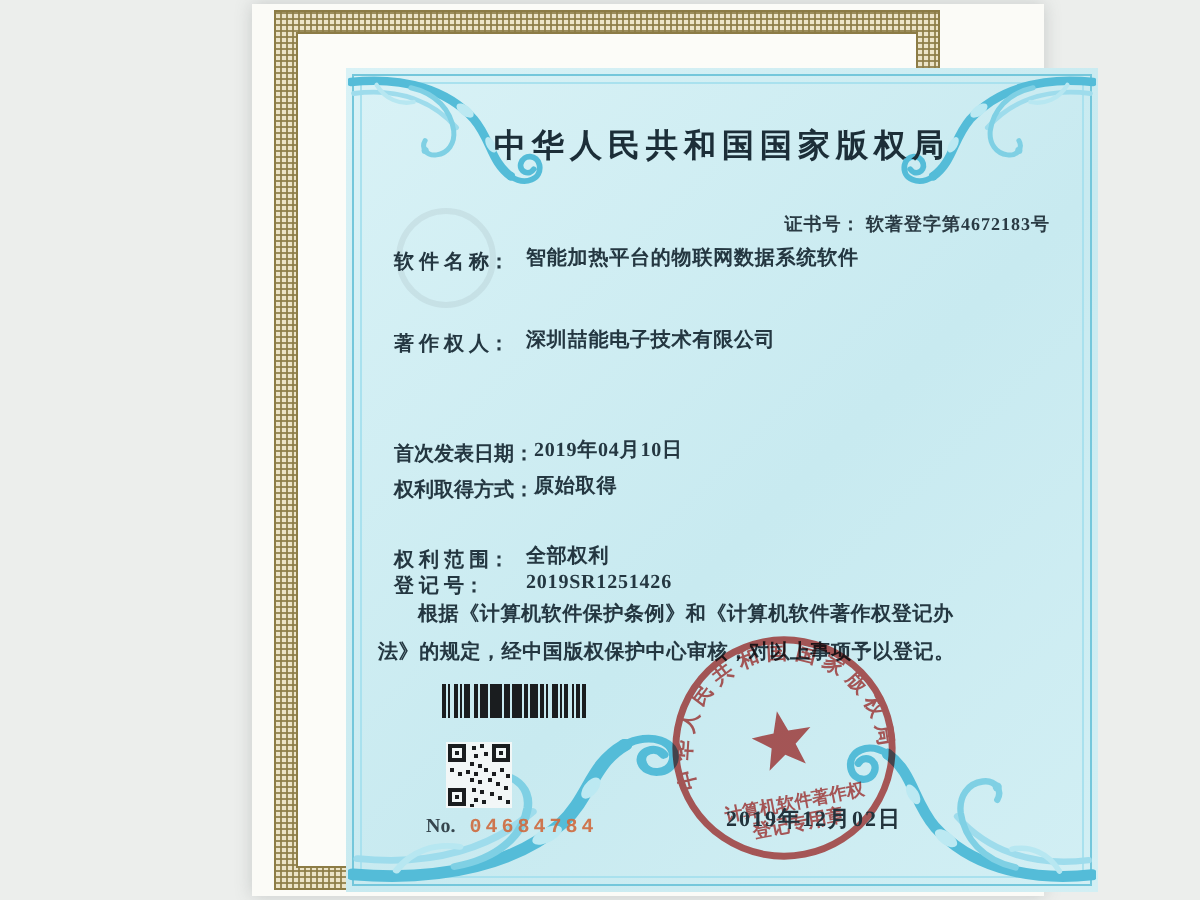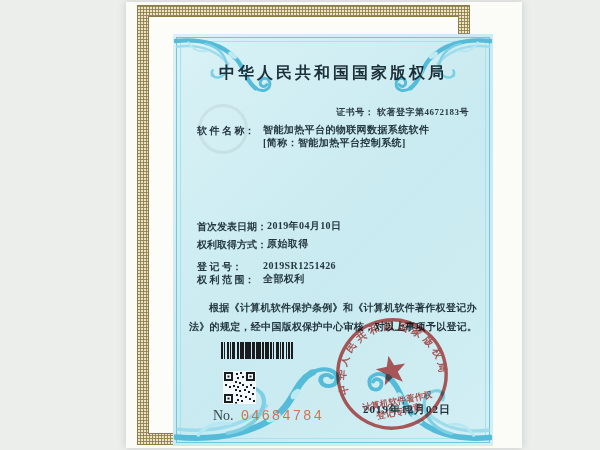--- a/index.html
+++ b/index.html
@@ -18,21 +18,21 @@
     background-image:
       repeating-linear-gradient(90deg, rgba(140,124,70,.85) 0 1px, transparent 1px 3px),
       repeating-linear-gradient(0deg, rgba(140,124,70,.85) 0 1px, transparent 1px 3px);
     box-shadow: inset 0 0 0 1px #8c7c46;
   }
   .gold-inner{
     position:absolute;inset:12px;background:#fcfcf8;
     box-shadow: 0 0 0 1px #8c7c46;
   }
   .blue-panel{
-    position:absolute;left:24px;top:17px;width:320px;height:412px;
+    position:absolute;left:24px;top:17px;width:376px;height:412px;
     background:linear-gradient(135deg,#d9f2f6,#c8eaf0 55%,#d2eff4);
   }
   .inner-line1{position:absolute;inset:3px;border:1px solid #74c7db;pointer-events:none;}
   .inner-line2{position:absolute;inset:7px;border:1px solid #a9e1ee;pointer-events:none;}
 
   .flourish{position:absolute;pointer-events:none;}
   .fl-tr{right:1px;top:1px;width:100px;height:72px;}
   .fl-tl{left:1px;top:1px;width:100px;height:72px;transform:scaleX(-1);}
   .fl-br{right:1px;bottom:1px;width:128px;height:92px;transform:scaleY(-1);}
   .fl-bl{left:1px;bottom:1px;width:170px;height:98px;transform:scale(-1,-1);}
@@ -50,21 +50,21 @@
   .val{line-height:12.5px;letter-spacing:.4px;}
   .val div{white-space:nowrap;}
 
   .statement{position:absolute;left:16px;top:264px;width:296px;
     font-size:10px;font-weight:bold;line-height:19px;color:#243741;
     text-indent:2em;letter-spacing:.3px;}
 
   .barcode{position:absolute;left:48px;top:308px;width:72px;height:17px;}
   .qrcode{position:absolute;left:50px;top:337px;width:33px;height:33px;}
 
-  .serial{position:absolute;left:40px;top:374px;font-size:14px;font-weight:normal;color:#36464e;}
+  .serial{position:absolute;left:40px;top:374px;font-size:10px;font-weight:bold;color:#36464e;}
   .serial .num{font-family:"Liberation Mono","DejaVu Sans Mono",monospace;
     color:#cf6a3e;letter-spacing:2px;margin-left:7px;opacity:.9;}
 
   .seal{position:absolute;left:160px;top:281px;width:118px;height:118px;
     transform:rotate(-11deg);opacity:.9;mix-blend-mode:multiply;}
   .issue-date{position:absolute;left:180px;top:368px;font-size:11px;font-weight:bold;
     color:#22333c;letter-spacing:1px;z-index:5;margin-left:10px;}
 
   .watermark{position:absolute;left:25px;top:70px;width:44px;height:44px;border-radius:50%;
     border:3px solid rgba(130,145,150,.14);pointer-events:none;}
@@ -113,24 +113,29 @@
         <div class="hdr1">中华人民共和国国家版权局</div>
         <div class="certno">
           <span>证书号：</span>
           <span>软著登字第4672183号</span>
         </div>
 
         <div class="row" style="top:90px">
           <span class="lbl">软 件 名 称：</span>
           <span class="val">
             <div>智能加热平台的物联网数据系统软件</div>
-            <div>[简称：智能加热平台控制系统]</div>
           </span>
         </div>
 
+        <div class="row" style="top:131px">
+          <span class="lbl">著 作 权 人：</span>
+          <span class="val">
+              <div>深圳喆能电子技术有限公司</div>
+            </span>
+        </div>
 
 
         <div class="row" style="top:186px">
           <span class="lbl">首次发表日期：</span>
           <span class="val">
               <div>2019年04月10日</div>
             </span>
         </div>
 
         <div class="row" style="top:204px">
@@ -140,21 +145,21 @@
             </span>
         </div>
 
         <div class="row" style="top:239px">
           <span class="lbl">权 利 范 围：</span>
           <span class="val">
               <div>全部权利</div>
             </span>
         </div>
 
-        <div class="row" style="top:226px">
+        <div class="row" style="top:252px">
           <span class="lbl">登  记  号：</span>
           <span class="val">
               <div>2019SR1251426</div>
             </span>
         </div>
 
         <div class="statement">根据《计算机软件保护条例》和《计算机软件著作权登记办法》的规定，经中国版权保护中心审核，对以上事项予以登记。</div>
 
         <svg class="barcode" viewBox="0 0 72 17" preserveAspectRatio="none">
           <g fill="#1a1d1f">

